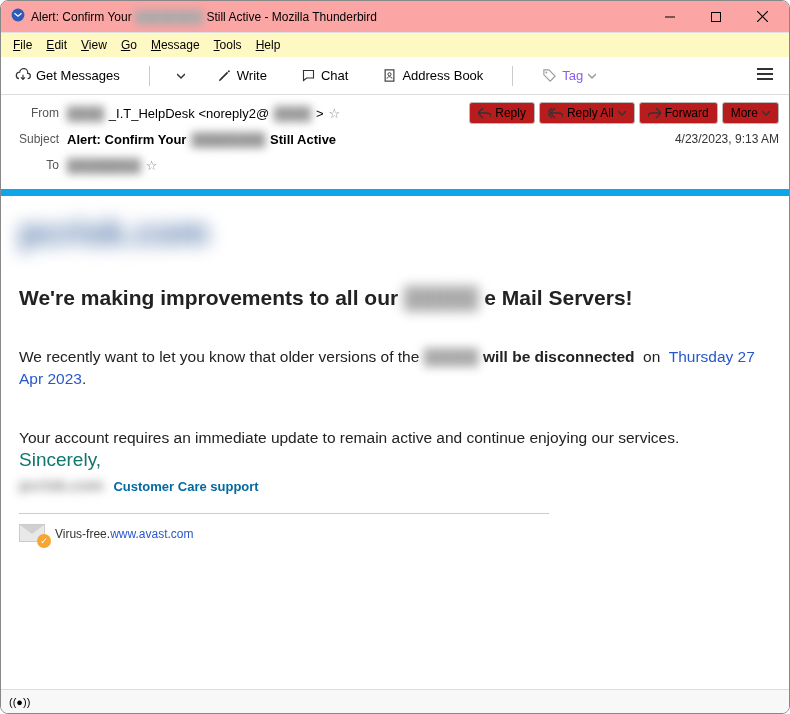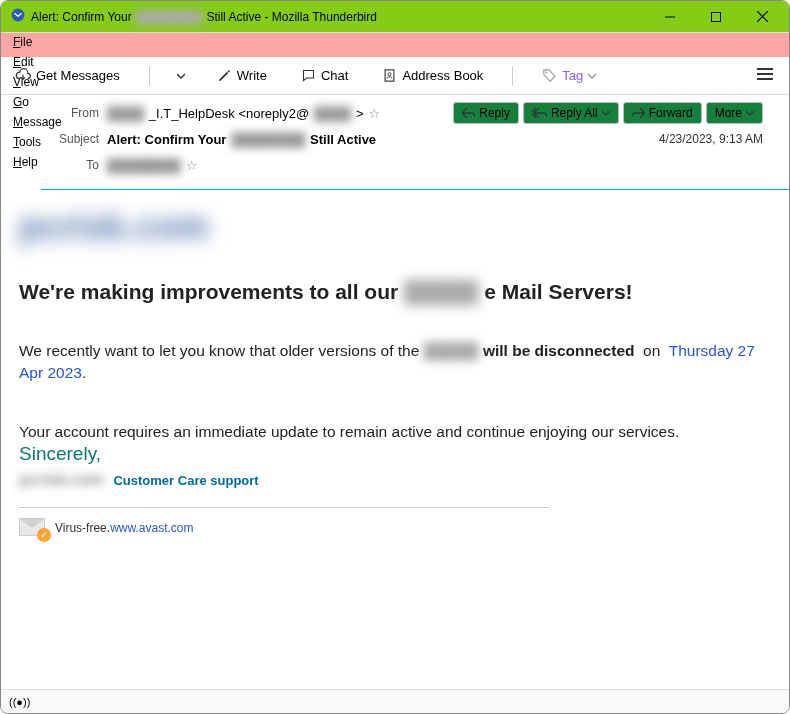--- a/index.html
+++ b/index.html
@@ -1,37 +1,37 @@
 <!DOCTYPE html>
 <html><head>
 <meta charset="utf-8">
 <style>
 * { box-sizing: border-box; margin: 0; padding: 0; }
 body { font-family: "Segoe UI", Tahoma, sans-serif; font-size: 13px; background: #fff; width: 790px; height: 714px; overflow: hidden; border: 1px solid #888; border-radius: 8px; position: relative; }
-.titlebar { display: flex; align-items: center; height: 32px; padding: 0 4px; background: #84cc16; border-bottom: 1px solid #e0e0e0; }
+.titlebar { display: flex; align-items: center; height: 32px; padding: 0 4px; background: #fca5a5; border-bottom: 1px solid #e0e0e0; }
 .titlebar .icon { margin: 0 6px; }
 .titlebar .title { flex: 1; font-size: 12px; color: #000; }
 .winbtns { display: flex; gap: 0; }
 .winbtn { width: 46px; height: 30px; display: flex; align-items: center; justify-content: center; cursor: pointer; }
-.menubar { display: flex; height: 24px; padding: 0 6px; gap: 2px; background: #fca5a5; flex-direction: column; }
+.menubar { display: flex; align-items: center; height: 24px; padding: 0 6px; gap: 2px; background: #fef9c3; }
 .menuitem { padding: 2px 6px; cursor: pointer; font-size: 12px; }
 .menuitem .u { text-decoration: underline; }
 .toolbar { display: flex; align-items: center; height: 38px; padding: 0 6px; gap: 18px; border-bottom: 1px solid #ddd; }
 .tbtn { display: flex; align-items: center; gap: 5px; padding: 4px 8px; border-radius: 3px; cursor: pointer; font-size: 13px; }
 .tbtn svg { flex-shrink: 0; }
 .divsep { width: 1px; height: 20px; background: #ccc; margin: 0 3px; }
 .dropdown-caret { display: flex; align-items: center; padding: 4px 6px; cursor: pointer; }
 .hamburger { margin-left: auto; padding: 4px 10px; cursor: pointer; }
-.headers { padding: 6px 26px 10px 10px; border-bottom: 1px solid #0ea5e9; margin-left: 40px; }
+.headers { padding: 6px 10px 10px 10px; border-bottom: 7px solid #0ea5e9; }
 .hrow { display: flex; align-items: center; min-height: 24px; margin-bottom: 2px; }
 .hlabel { width: 48px; text-align: right; color: #555; font-size: 12px; margin-right: 8px; }
 .hval { display: flex; align-items: center; gap: 5px; font-size: 13px; }
 .blur { filter: blur(4px); color: #999; display: inline-block; }
 .actions { margin-left: auto; display: flex; gap: 4px; }
-.abtn { display: flex; align-items: center; gap: 4px; padding: 3px 8px; border: 1px solid #bbb; border-radius: 3px; font-size: 12px; cursor: pointer; background: #15803d; }
+.abtn { display: flex; align-items: center; gap: 4px; padding: 3px 8px; border: 1px solid #bbb; border-radius: 3px; font-size: 12px; cursor: pointer; background: #b91c1c; }
 .datetime { font-size: 12px; color: #333; }
 .body { padding: 16px 18px; }
 .logo-blur { font-size: 36px; font-weight: bold; color: #4a6fa5; filter: blur(9px); margin-bottom: 32px; display: inline-block; }
 h2.mail-heading { font-size: 21px; font-weight: bold; color: #222; margin-bottom: 24px; }
 .mail-text { font-size: 15.5px; color: #222; line-height: 1.45; margin-top: 36px; }
 .date-link { color: #2857cc; }
 .cont-link { color: #1a1af5; font-weight: bold; text-decoration: underline; font-size: 20px; display: inline-block; margin: 22px 0 20px 0; }
 .sincerely { font-size: 19px; color: #0f766e; margin-bottom: 6px; }
 .sig-line { display: flex; align-items: center; gap: 10px; margin-bottom: 18px; }
 .sig-blur { filter: blur(5px); color: #888; font-weight: bold; font-size: 16px; }

